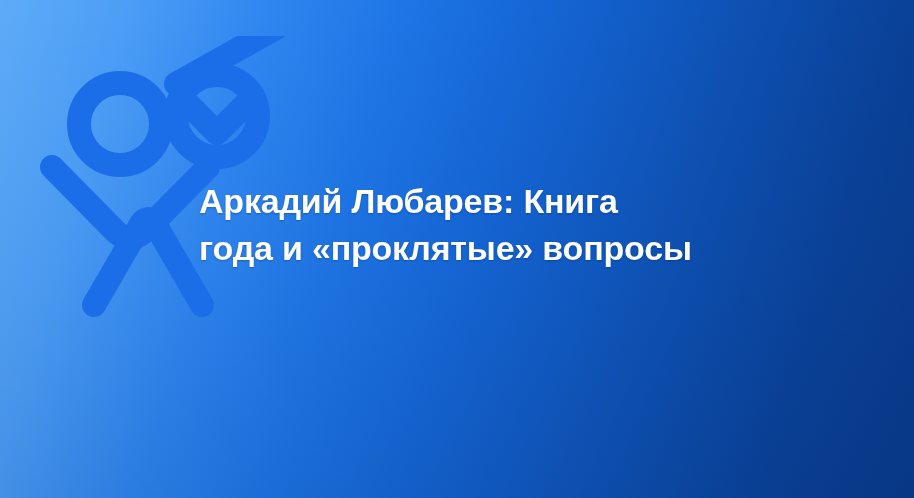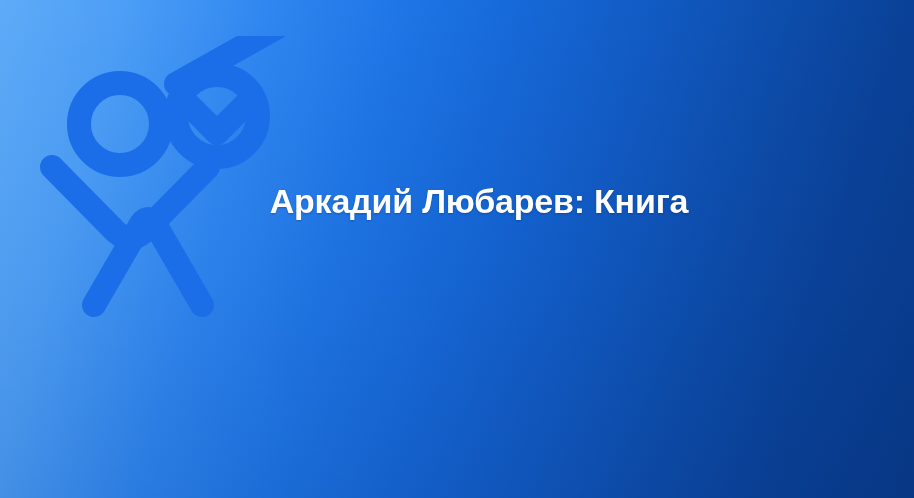--- a/index.html
+++ b/index.html
@@ -60,21 +60,20 @@
     font-size: 34px;
     font-weight: bold;
     line-height: 47px;
     letter-spacing: -0.2px;
     text-shadow: 0 1px 2px rgba(0,25,70,0.28);
   }
 
   .hl-line {
     display: block;
     white-space: nowrap;
-    text-align: center;
   }
 </style>
 </head>
 <body>
 
 <div id="banner">
 
   <div id="logo-mark">
     <svg viewBox="0 0 248 286" width="248" height="286" xmlns="http://www.w3.org/2000/svg">
       <g fill="none" stroke="#1B6EE8" stroke-width="22" stroke-linecap="round" stroke-linejoin="round">
@@ -89,15 +88,16 @@
       </g>
 
       <path d="M 150 68 L 179 97 L 208 68" fill="none" stroke="#1B6EE8" stroke-width="24" stroke-linecap="round" stroke-linejoin="round"></path>
 
       <path d="M 138 48 L 238 -8" fill="none" stroke="#1B6EE8" stroke-width="24" stroke-linecap="round"></path>
     </svg>
   </div>
 
   <div id="headline">
     <span class="hl-line">Аркадий Любарев: Книга</span>
+    <span class="hl-line">года и «проклятые» вопросы</span>
   </div>
 
 </div>
 
 </body></html>

